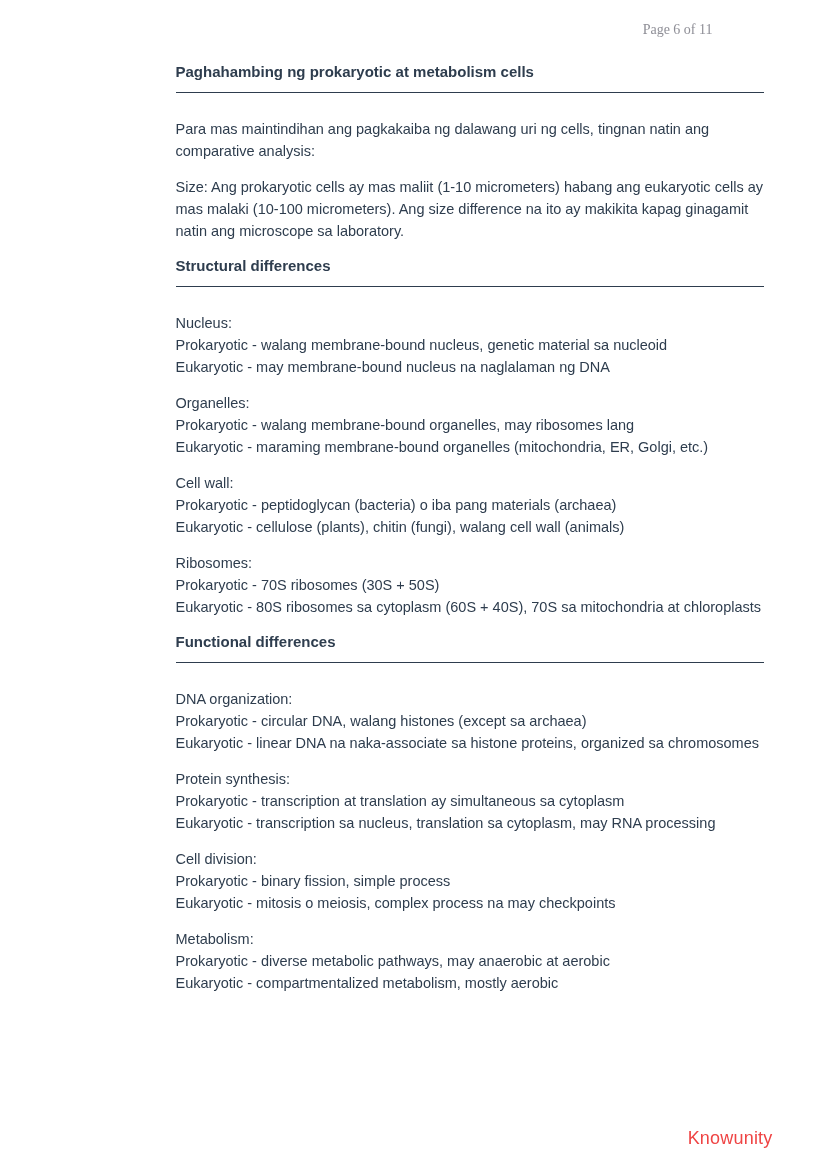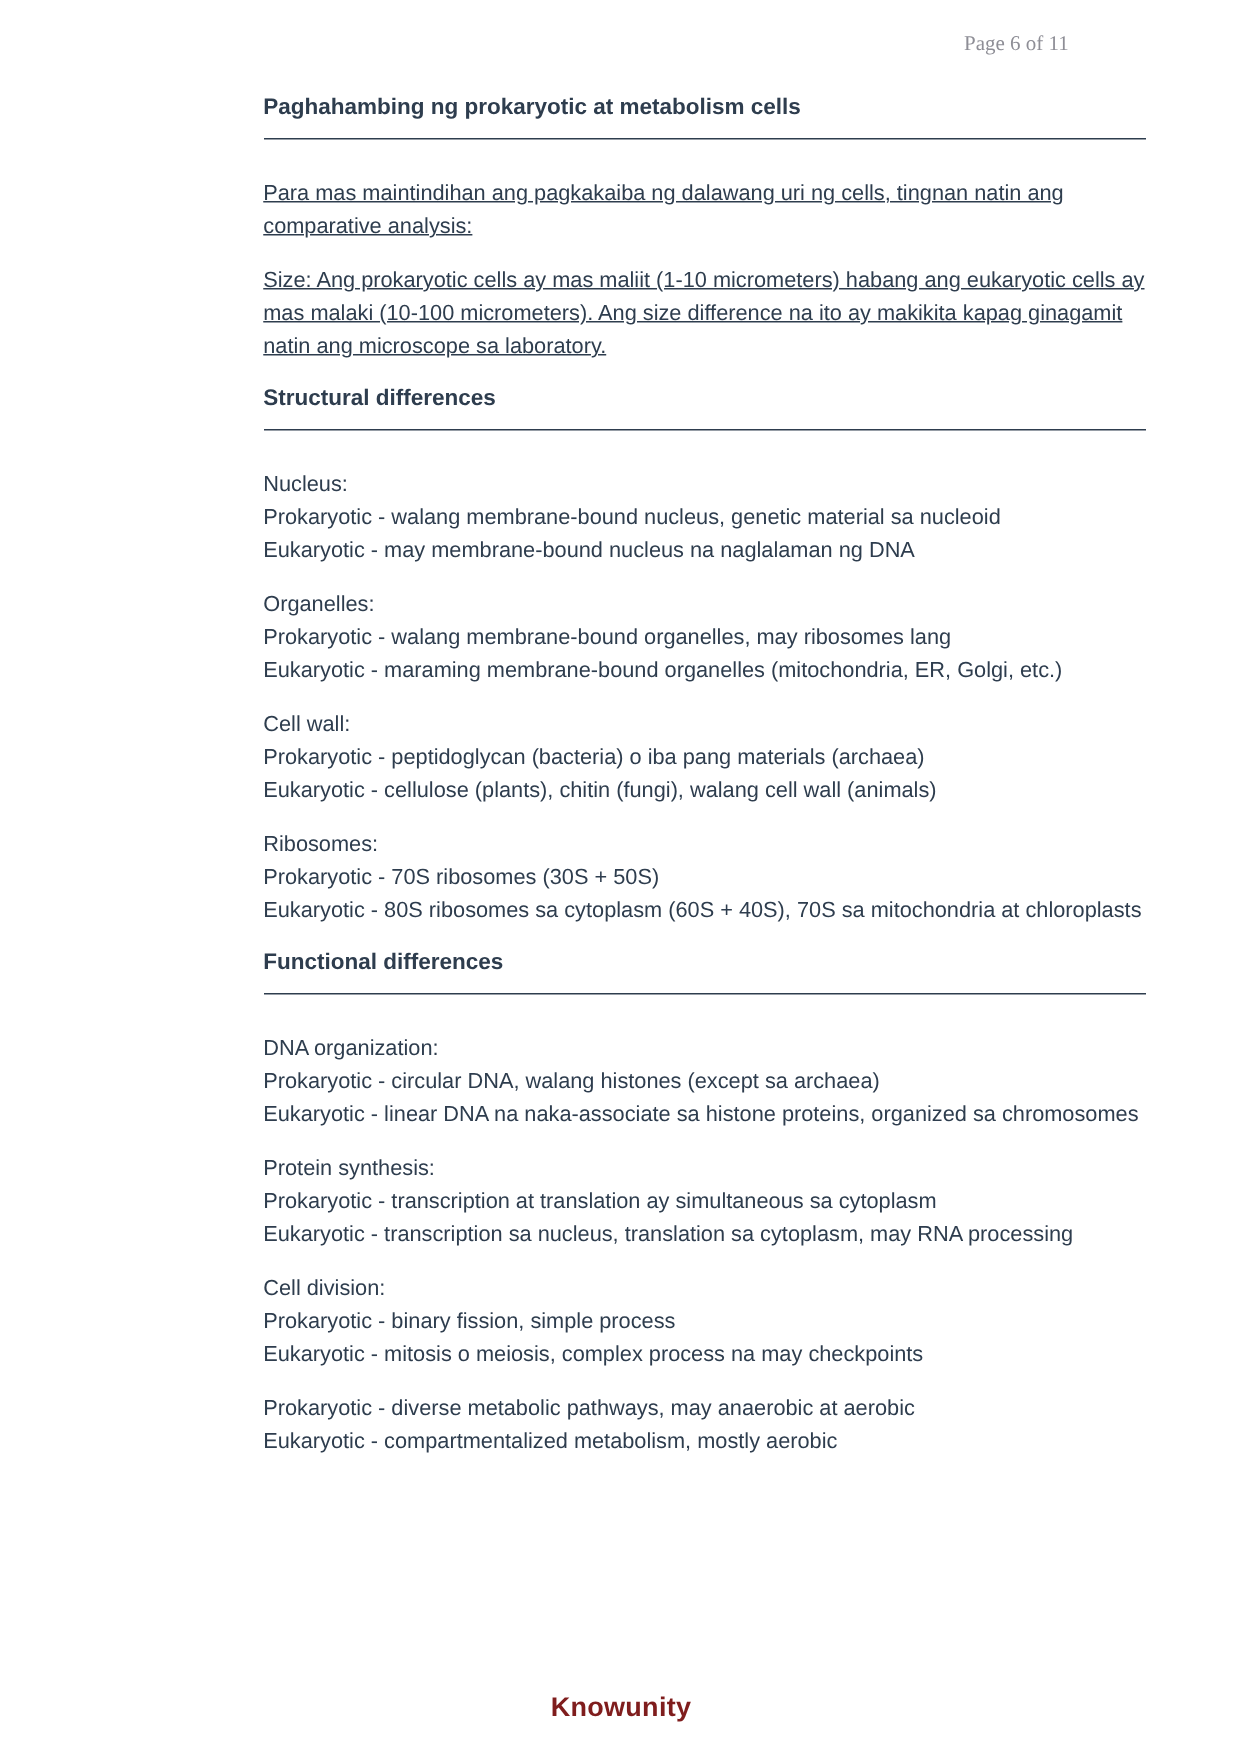--- a/index.html
+++ b/index.html
@@ -38,38 +38,37 @@
   h2.section-heading { }
   .rule {
     height: 0;
     border-top: 1px solid #2e3d4e;
     margin: 0 0 25px 0;
   }
   .para {
     font-size: 14.5px;
     line-height: 22px;
     margin: 0 0 14px 0;
-    text-decoration: underline;
   }
   .topic {
     margin: 0 0 14px 0;
   }
   .line {
     font-size: 14.5px;
     line-height: 22px;
   }
   .footer-brand {
     position: absolute;
     bottom: 22px;
     left: 0;
     width: 100%;
-    text-align: center;
+    text-align: right;
     font-size: 18px;
-    font-weight: 700;
-    color: #7f1d1d;
+    font-weight: 400;
+    color: #ef4444;
     letter-spacing: 0.2px;
   }
 </style>
 </head>
 <body>
 
 <div class="page">
 
   <div class="page-indicator">Page 6 of 11</div>
 
@@ -123,20 +122,21 @@
       <div class="line">Eukaryotic - transcription sa nucleus, translation sa cytoplasm, may RNA processing</div>
     </div>
 
     <div class="topic">
       <div class="line">Cell division:</div>
       <div class="line">Prokaryotic - binary fission, simple process</div>
       <div class="line">Eukaryotic - mitosis o meiosis, complex process na may checkpoints</div>
     </div>
 
     <div class="topic">
+      <div class="line">Metabolism:</div>
       <div class="line">Prokaryotic - diverse metabolic pathways, may anaerobic at aerobic</div>
       <div class="line">Eukaryotic - compartmentalized metabolism, mostly aerobic</div>
     </div>
 
   </div>
 
   <div class="footer-brand">Knowunity</div>
 
 </div>
 

